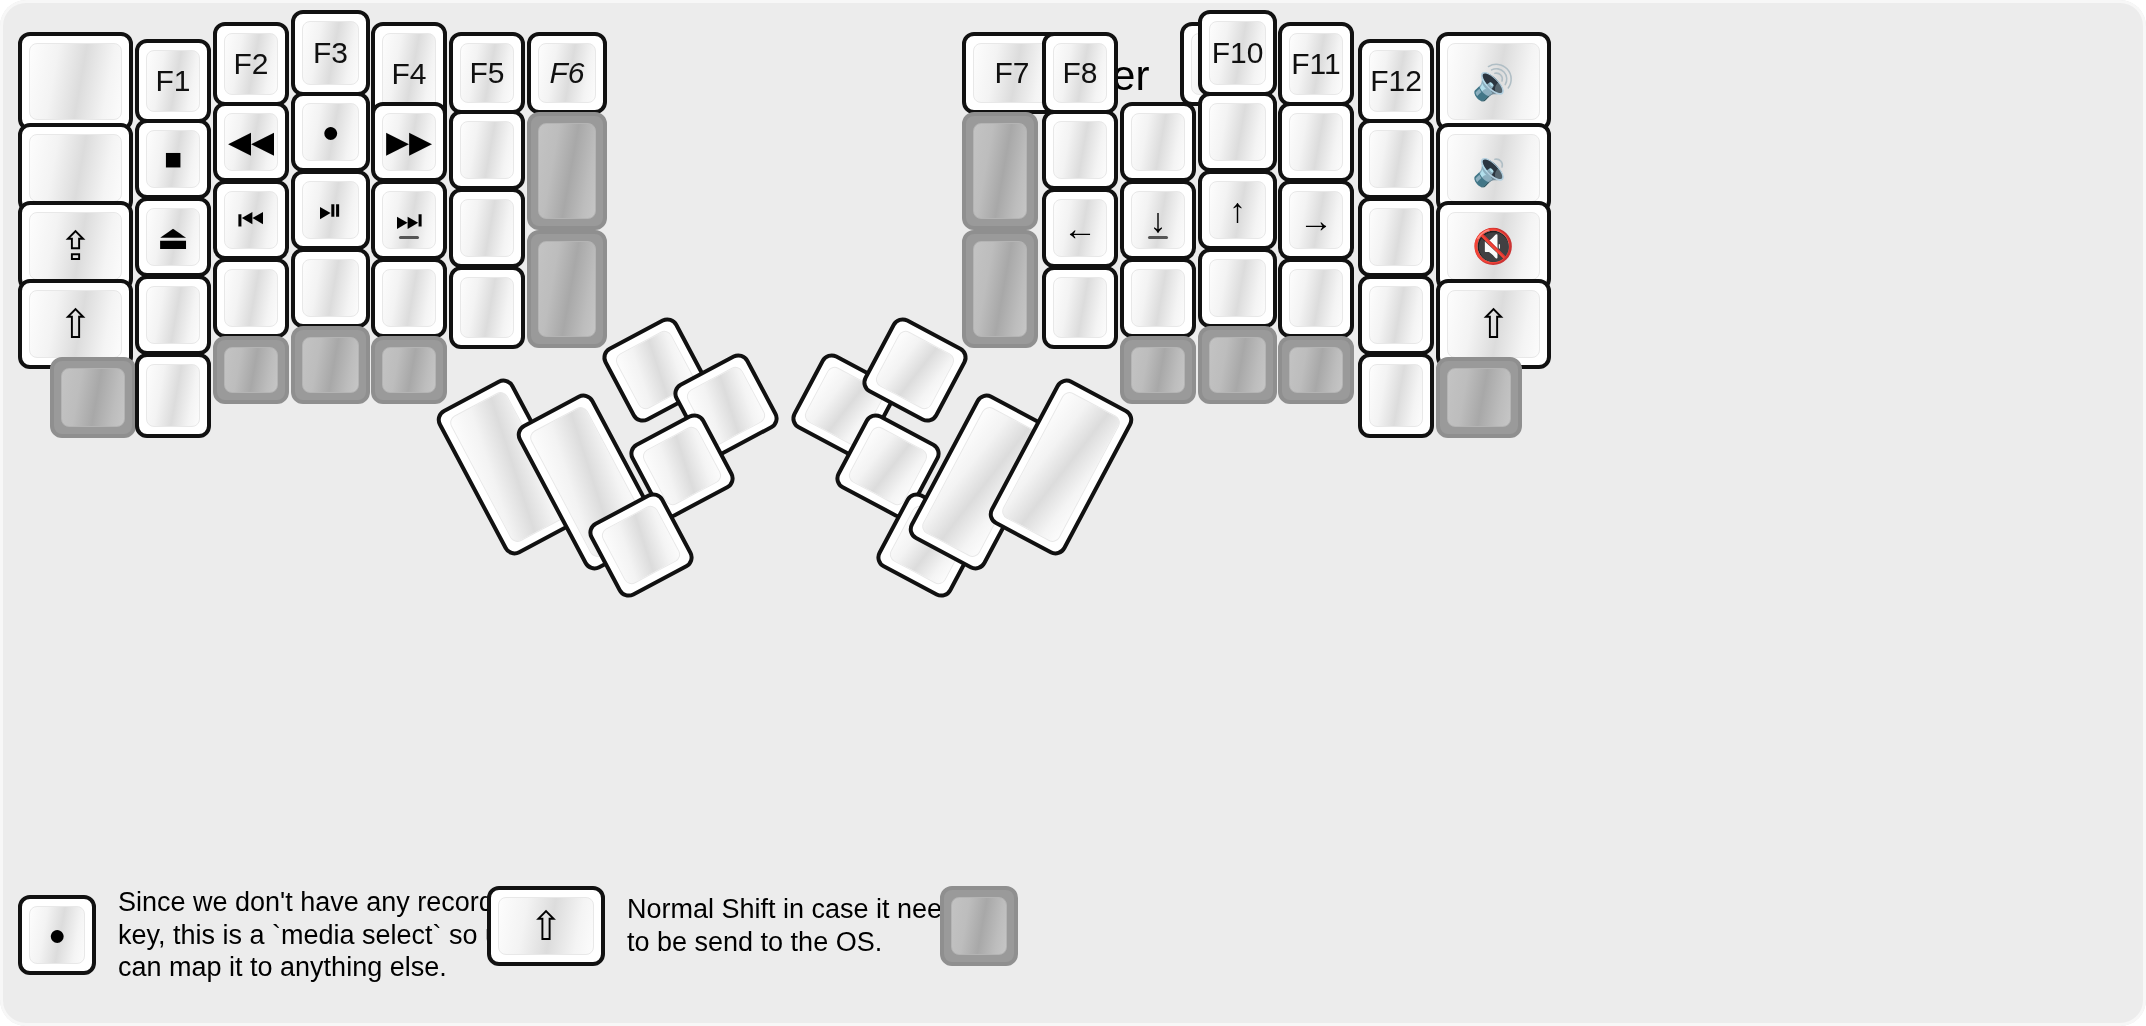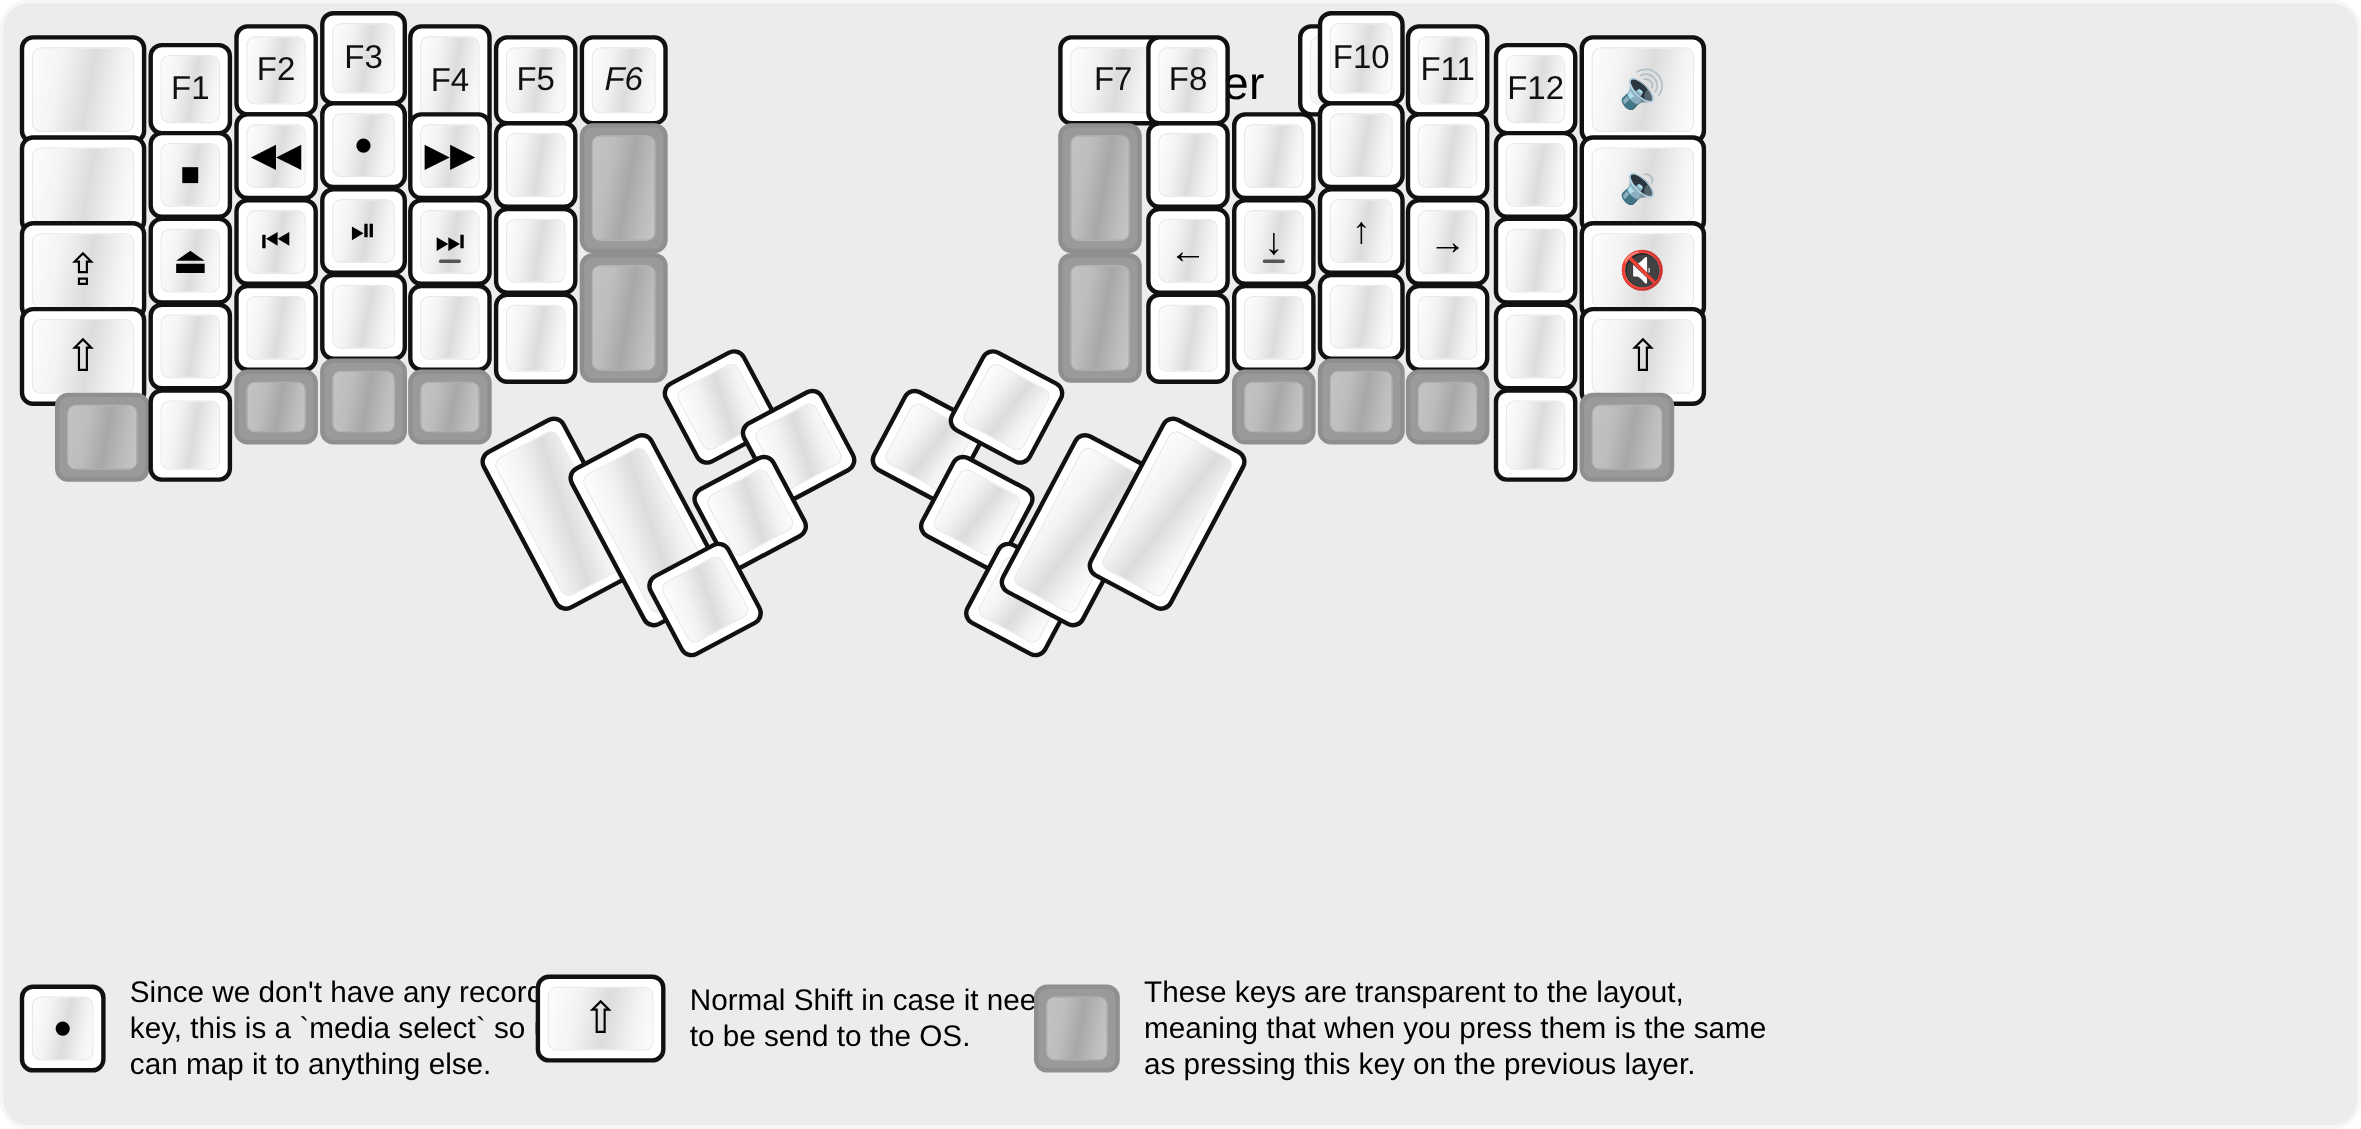--- a/index.html
+++ b/index.html
@@ -459,18 +459,15 @@
         </div>
     </div>
     <div class="ntext">Normal Shift in case it needs
 to be send to the OS.</div>
   </div>
 
   <div class="note" style="left:940px;top:886px;">
     <div class="key nkey trans" style="position:relative;width:78px;height:80px;">
       <div class="cap"></div>
     </div>
-    <div class="ntext">These keys are transparent to the layout,
-meaning that when you press them is the same
-as pressing this key on the previous layer.</div>
   </div>
 
 </div>
 
 </body></html>

